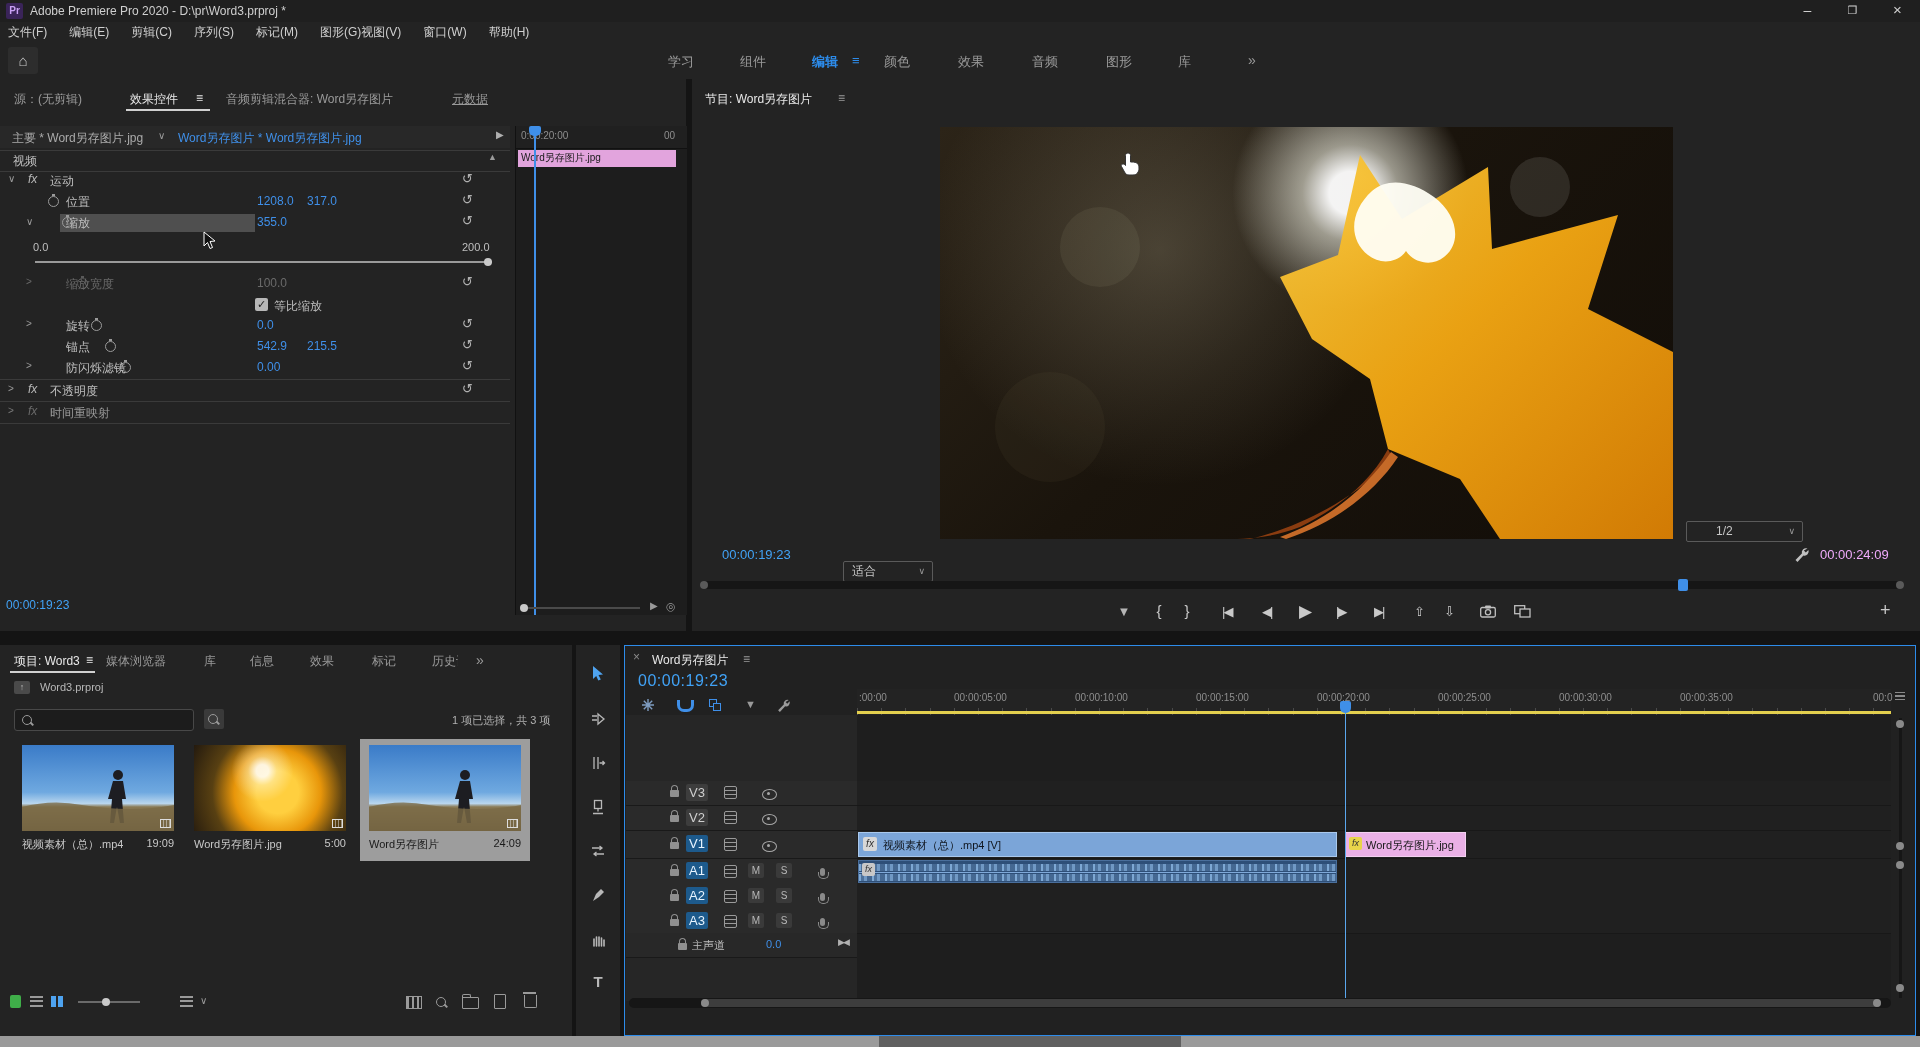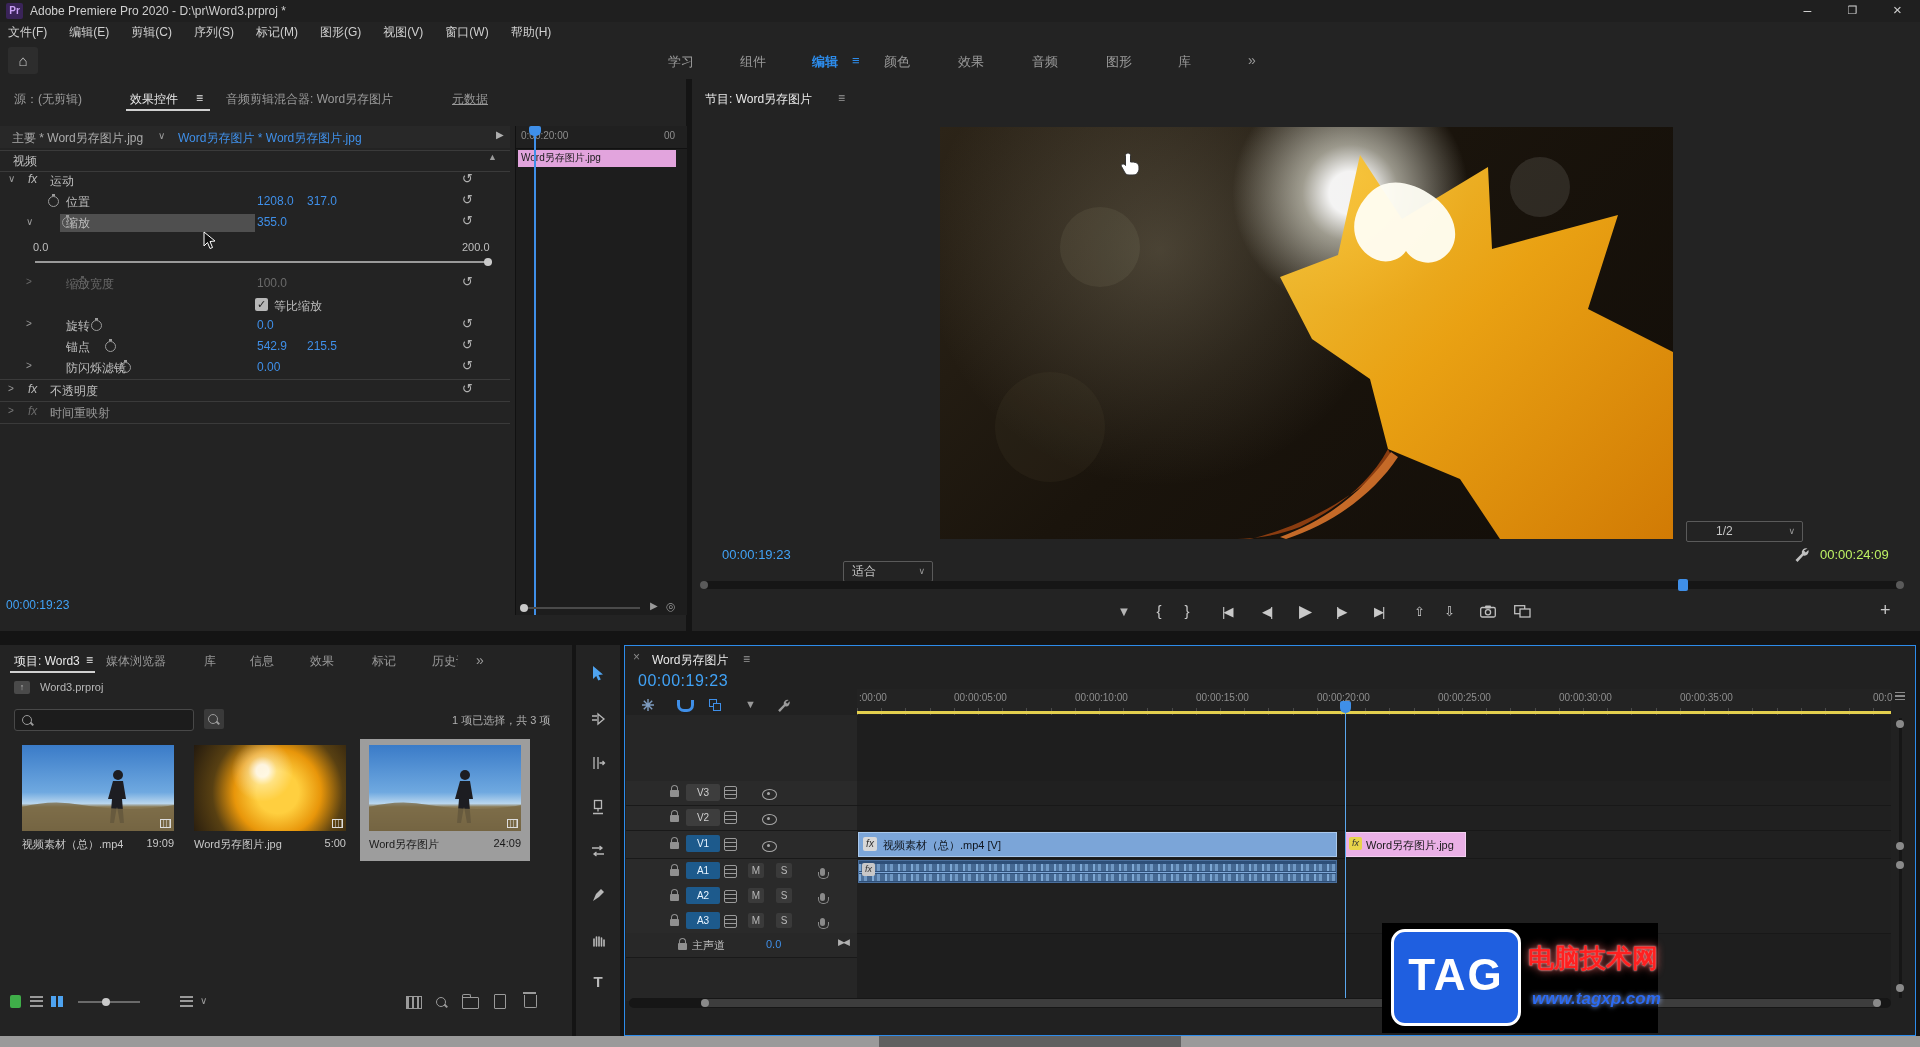--- a/index.html
+++ b/index.html
@@ -21,21 +21,21 @@
   .sw::before{content:"";position:absolute;top:-3px;left:3px;width:3px;height:2px;background:#9a9a9a;}
   .sw.dis{border-color:#5a5a5a;} .sw.dis::before{background:#5a5a5a;}
   .lockicon{display:inline-block;width:9px;height:7px;background:#8f8f8f;border-radius:1px;position:relative;margin-top:5px;}
   .lockicon::before{content:"";position:absolute;top:-5px;left:1px;width:5px;height:5px;border:1.5px solid #8f8f8f;border-bottom:none;border-radius:4px 4px 0 0;}
   .eyeicon{display:inline-block;width:13px;height:9px;border:1px solid #a8a8a8;border-radius:50%;position:relative;}
   .eyeicon::after{content:"";position:absolute;left:4px;top:2px;width:3px;height:3px;border-radius:50%;background:#a8a8a8;}
   .syncicon{display:inline-block;width:11px;height:11px;border:1px solid #9a9a9a;border-radius:2px;background:linear-gradient(#0000 0 3px,#9a9a9a 3px 4px,#0000 4px 7px,#9a9a9a 7px 8px,#0000 8px);}
   .msbtn{display:inline-block;width:16px;height:15px;background:#3a3a3a;border-radius:2px;color:#b8b8b8;font-size:10px;text-align:center;line-height:15px;}
   .micicon{display:inline-block;width:5px;height:8px;background:#8a8a8a;border-radius:3px;position:relative;}
   .micicon::after{content:"";position:absolute;left:-2px;top:4px;width:9px;height:6px;border:1px solid #8a8a8a;border-top:none;border-radius:0 0 5px 5px;}
-  .badge{display:inline-block;width:34px;height:17px;border-radius:2px;background:#3d3d3d;color:#cfcfcf;font-size:10px;text-align:center;line-height:17px;}
+  .badge{display:inline-block;width:22px;height:17px;border-radius:2px;background:#3d3d3d;color:#cfcfcf;font-size:13px;text-align:center;line-height:17px;}
   .badge.on{background:#1d5a8c;color:#e8f4ff;}
   .magnet{display:inline-block;width:11px;height:9px;border:3px solid #3f8fe8;border-top:none;border-radius:0 0 7px 7px;}
   .linkicon{display:inline-block;width:12px;height:12px;position:relative;}
   .linkicon::before{content:"";position:absolute;left:0;top:0;width:6px;height:6px;border:1.5px solid #3f8fe8;}
   .linkicon::after{content:"";position:absolute;right:0;bottom:0;width:6px;height:6px;border:1.5px solid #3f8fe8;background:#232323;}
   .checkbox{display:inline-block;width:13px;height:13px;background:#b8b8b8;border-radius:2px;color:#222;font-size:11px;line-height:13px;text-align:center;font-weight:bold;}
   .circle-handle{position:absolute;width:8px;height:8px;border-radius:50%;background:#c9c9c9;}
   .tbtn{color:#c9c9c9;font-size:13px;text-align:center;}
   .mag{display:inline-block;width:8px;height:8px;border:1.5px solid #9a9a9a;border-radius:50%;position:relative;}
   .mag::after{content:"";position:absolute;left:7px;top:7px;width:4px;height:1.5px;background:#9a9a9a;transform:rotate(45deg);}
@@ -56,21 +56,21 @@
     <div class="ab" style="left:1830px;top:0;width:45px;height:22px;text-align:center;line-height:20px;color:#cfcfcf;font-size:11px;">❐</div>
     <div class="ab" style="left:1875px;top:0;width:45px;height:22px;text-align:center;line-height:20px;color:#cfcfcf;font-size:15px;">×</div>
   </div>
 
   <div class="ab" style="left:0;top:22px;width:1920px;height:20px;background:#232323;display:flex;align-items:center;">
     <span style="margin-left:8px;margin-right:22px;color:#d0d0d0;">文件(F)</span>
     <span style="margin-right:22px;color:#d0d0d0;">编辑(E)</span>
     <span style="margin-right:22px;color:#d0d0d0;">剪辑(C)</span>
     <span style="margin-right:22px;color:#d0d0d0;">序列(S)</span>
     <span style="margin-right:22px;color:#d0d0d0;">标记(M)</span>
-    <span style="margin-right:22px;color:#d0d0d0;">图形(G)</span>
+    <span style="color:#d0d0d0;">图形(G)</span>
     <span style="margin-right:22px;color:#d0d0d0;">视图(V)</span>
     <span style="margin-right:22px;color:#d0d0d0;">窗口(W)</span>
     <span style="color:#d0d0d0;">帮助(H)</span>
   </div>
 
   <div class="ab" style="left:0;top:42px;width:1920px;height:37px;background:#232323;">
     <div class="ab" style="left:8px;top:5px;width:30px;height:27px;background:#2d2d2d;border-radius:3px;text-align:center;line-height:27px;">
       <span style="color:#c8c8c8;font-size:15px;">⌂</span>
     </div>
     <span class="ab tabtxt" style="left:668px;top:11px;font-size:13px;">学习</span>
@@ -246,21 +246,21 @@
       <span style="margin-left:8px;">适合</span>
       <span class="ab" style="right:7px;top:0;color:#9a9a9a;font-size:9px;">∨</span>
     </div>
     <div class="dropdown" style="left:994px;top:442px;width:94px;height:19px;line-height:19px;padding-left:21px;">
       <span style="margin-left:8px;">1/2</span>
       <span class="ab" style="right:7px;top:0;color:#9a9a9a;font-size:9px;">∨</span>
     </div>
     <svg class="ab" style="left:1100px;top:466px;" width="18" height="18" viewBox="0 0 18 18">
       <path d="M15.5 3.5 a4.2 4.2 0 0 0 -5.6 5 L3.5 14.9 l2 2 5.9 -6.4 a4.2 4.2 0 0 0 5 -5.6 l-2.6 2.6 -1.9 -1.9 Z" fill="#c0c0c0"></path>
     </svg>
-    <span class="ab" style="left:1128px;top:468px;color:#bef264;font-size:13px;">00:00:24:09</span>
+    <span class="ab" style="left:1128px;top:468px;color:#f0abfc;font-size:13px;">00:00:24:09</span>
 
     <div class="ab" style="left:8px;top:502px;width:1204px;height:8px;background:#161616;border-radius:4px;"></div>
     <div class="circle-handle" style="left:8px;top:502px;background:#5a5a5a;"></div>
     <div class="circle-handle" style="left:1204px;top:502px;background:#5a5a5a;"></div>
     <div class="ab" style="left:986px;top:500px;width:10px;height:12px;background:#3f8fe8;border-radius:2px;"></div>
 
     <span class="ab tbtn" style="left:424px;top:525px;width:16px;color:#b5b5b5;">▼</span>
     <span class="ab tbtn" style="left:460px;top:523px;width:14px;font-size:15px;">{</span>
     <span class="ab tbtn" style="left:488px;top:523px;width:14px;font-size:15px;">}</span>
     <span class="ab tbtn nowrap" style="left:530px;top:525px;letter-spacing:-2px;">|◀</span>
@@ -529,26 +529,19 @@
     <div class="circle-handle" style="left:1271px;top:338px;background:#8a8a8a;"></div>
     <div class="ab" style="left:1270px;top:46px;width:10px;height:9px;background:repeating-linear-gradient(#8a8a8a 0 1.5px,#0000 1.5px 3.5px);"></div>
 
     
     <div class="ab" style="left:4px;top:352px;width:1262px;height:10px;background:#161616;border-radius:5px;"></div>
     <div class="ab" style="left:76px;top:353px;width:1180px;height:8px;background:#3d3d3d;border-radius:4px;"></div>
     <div class="circle-handle" style="left:76px;top:353px;background:#8a8a8a;"></div>
     <div class="circle-handle" style="left:1248px;top:353px;background:#8a8a8a;"></div>
 
     
-    <div class="ab" style="left:757px;top:277px;width:276px;height:110px;background:#000;">
-      <div class="ab" style="left:9px;top:6px;width:130px;height:97px;background:#1f5fe0;border:3px solid #fff;border-radius:14px;box-sizing:border-box;">
-        <span class="ab" style="left:0;top:18px;width:124px;text-align:center;color:#fff;font-size:44px;font-weight:bold;letter-spacing:2px;">TAG</span>
-      </div>
-      <span class="ab nowrap" style="left:146px;top:18px;color:#ff2020;font-size:26px;font-weight:bold;text-shadow:0 0 8px #ff6a6a,0 0 2px #fff;">电脑技术网</span>
-      <span class="ab nowrap" style="left:150px;top:66px;color:#2b6bf3;font-size:17px;font-weight:bold;font-style:italic;text-shadow:0 0 5px #9ab8ff;">www.tagxp.com</span>
-    </div>
   </div>
 
   <div class="ab" style="left:0;top:1036px;width:1920px;height:11px;background:#9a9a9a;">
     <div class="ab" style="left:879px;top:0;width:302px;height:11px;background:#606060;"></div>
   </div>
 
 </div>
 
 </body></html>

